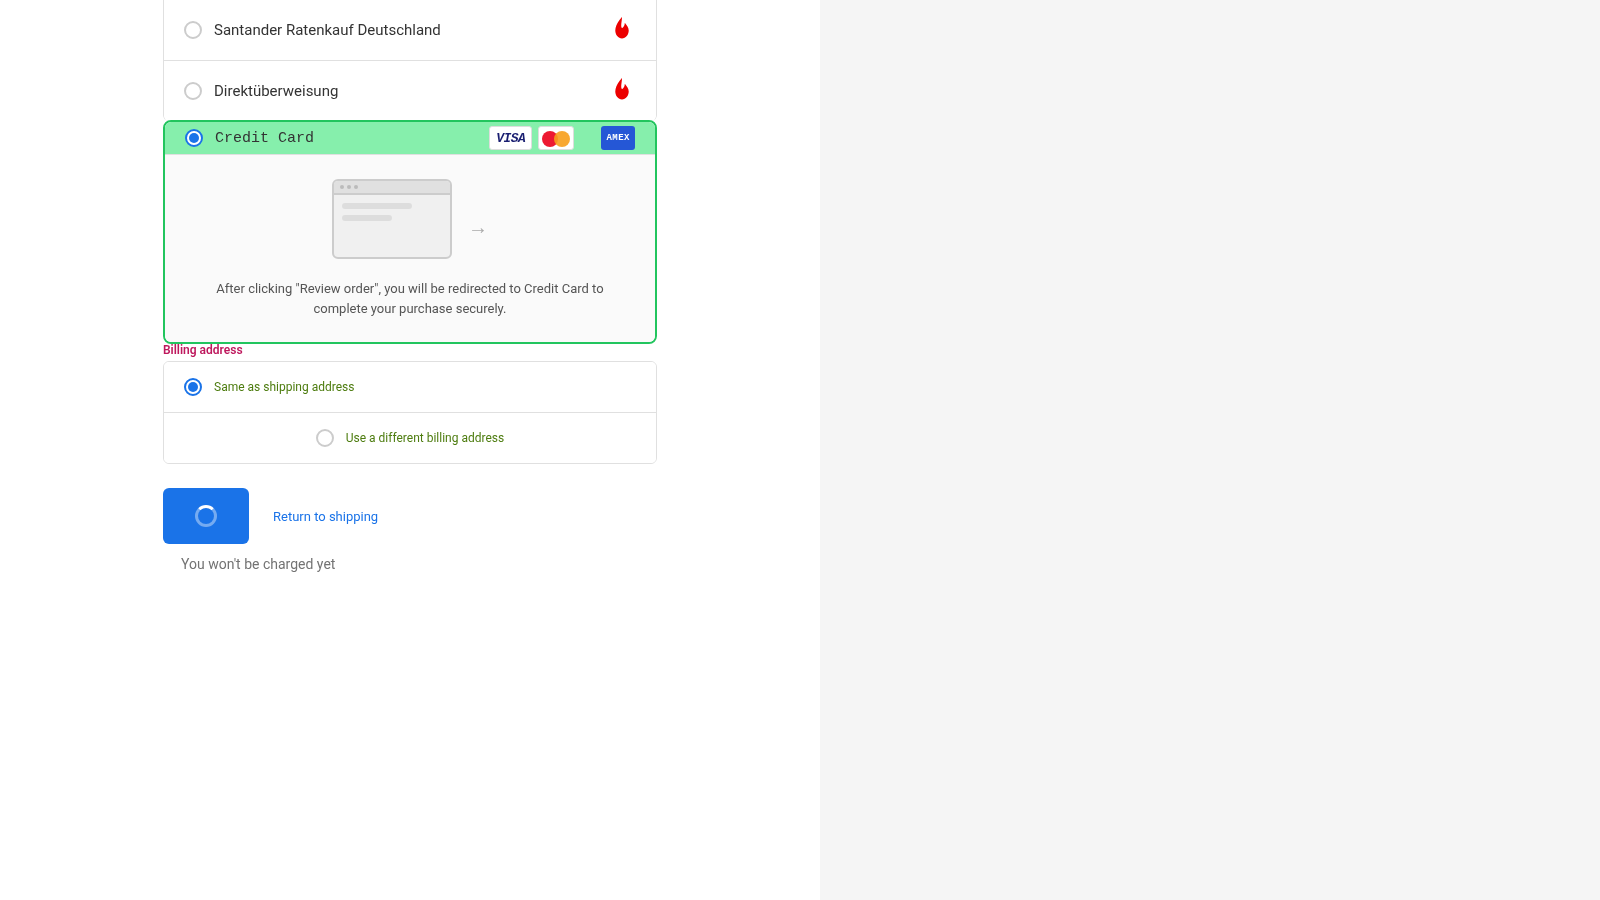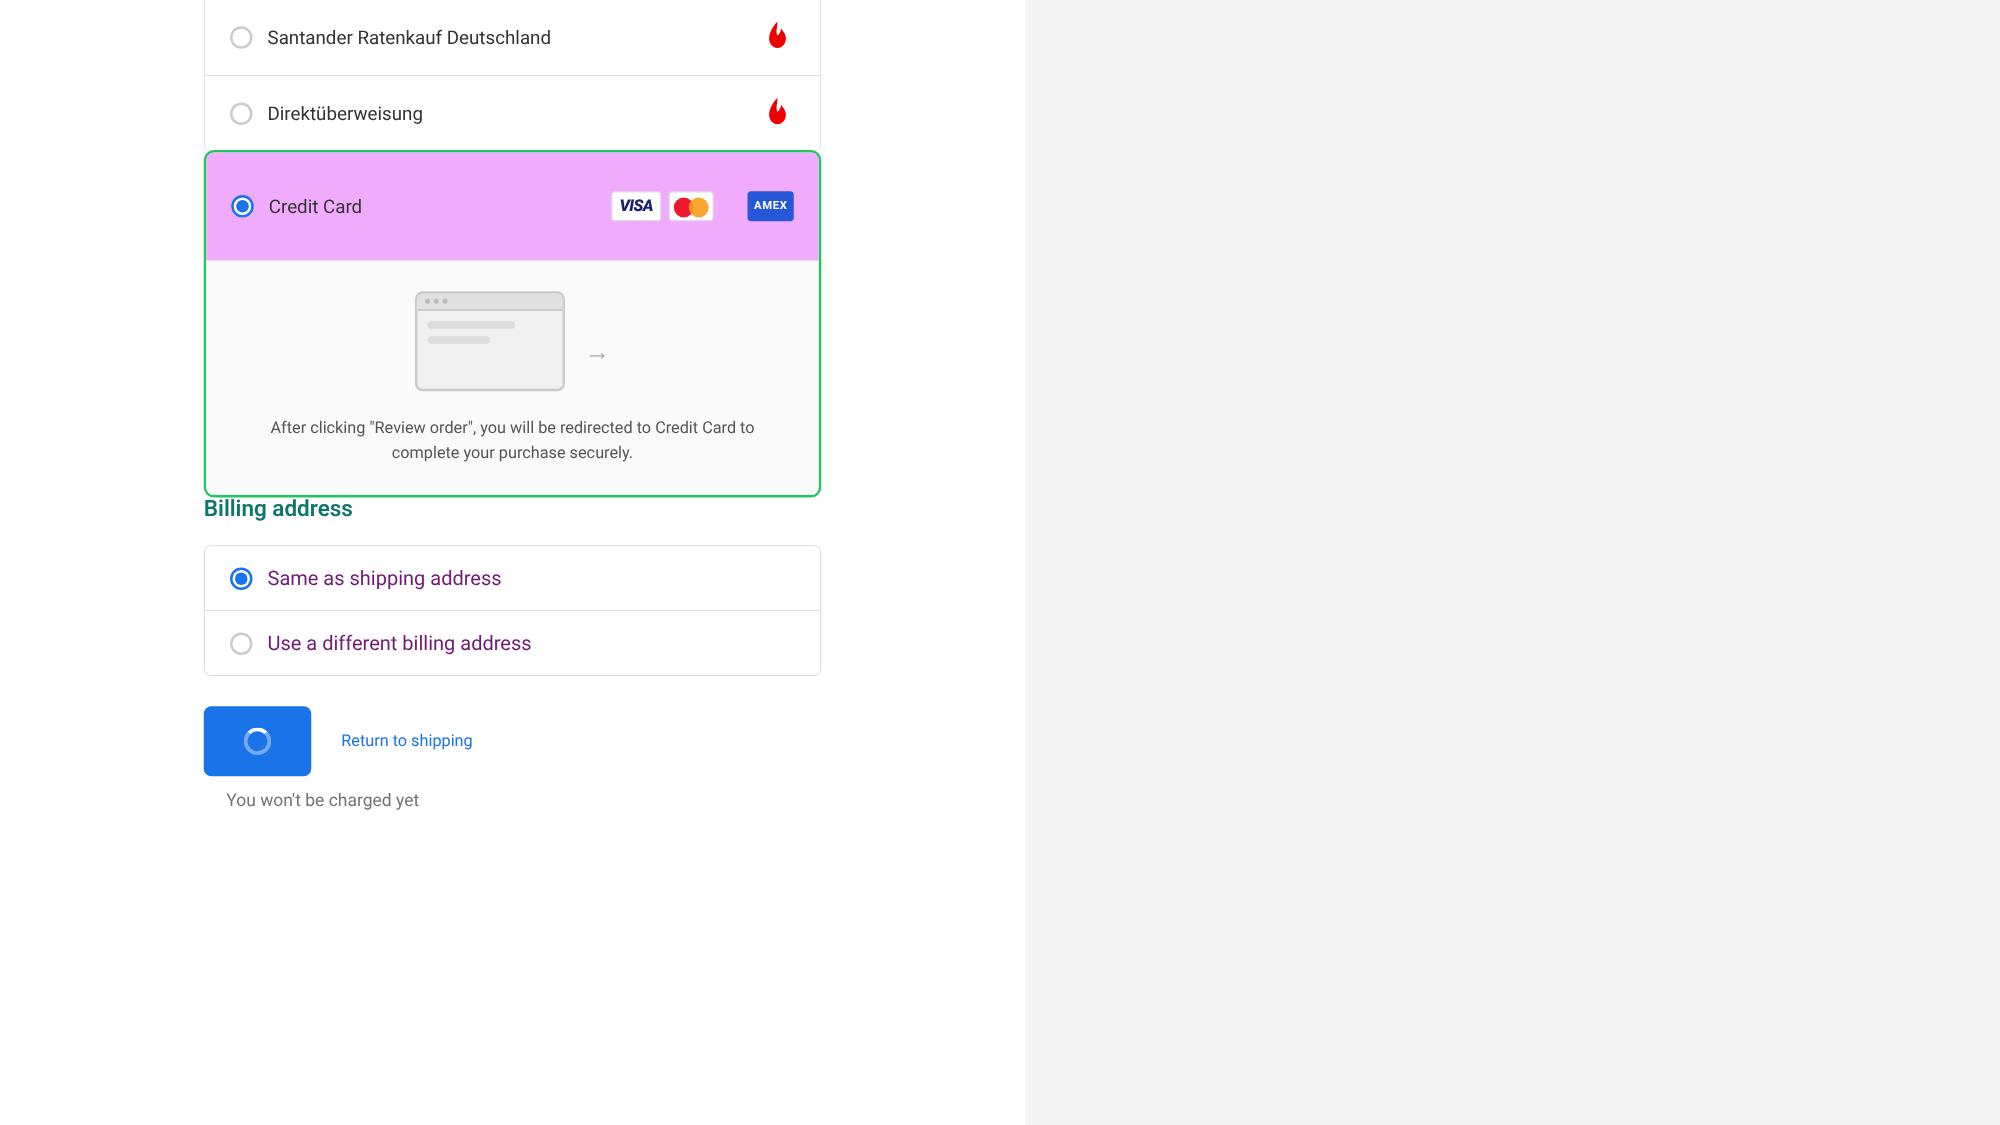--- a/index.html
+++ b/index.html
@@ -205,24 +205,24 @@
       text-align: center;
       line-height: 1.5;
       max-width: 400px;
     }
 
     
     .billing-section {
       margin-bottom: 24px;
     }
     .section-title {
-      font-size: 18px;
+      font-size: 12px;
       font-weight: 600;
-      color: #0f766e;
-      margin-bottom: 18px;
+      color: #be185d;
+      margin-bottom: 4px;
     }
     .section-subtitle {
       font-size: 14px;
       color: #666;
       margin-bottom: 16px;
     }
     .billing-options {
       border: 1px solid #e0e0e0;
       border-radius: 6px;
       overflow: hidden;
@@ -231,24 +231,25 @@
       display: flex;
       align-items: center;
       gap: 12px;
       padding: 16px 20px;
       border-bottom: 1px solid #e0e0e0;
       background: #fff;
       cursor: pointer;
     }
     .billing-option:last-child {
       border-bottom: none;
+      justify-content: center;
     }
     .billing-option-label {
-      font-size: 16px;
-      color: #701a75;
+      font-size: 12px;
+      color: #4d7c0f;
     }
 
     
     .action-row {
       display: flex;
       align-items: center;
       gap: 24px;
       margin-bottom: 12px;
     }
     .submit-btn {
@@ -303,22 +304,23 @@
       border-radius: 8px;
       overflow: hidden;
       margin: -1px 0;
       position: relative;
       z-index: 1;
     }
     .credit-card-header {
       display: flex;
       align-items: center;
       justify-content: space-between;
-      padding: 31px 20px;
-      background: #f0abfc;
+      padding: 4px 20px;
+      background: #86efac;
+      font-family: Liberation Mono, monospace;
     }
   </style>
 </head>
 <body>
 
 <div class="page-wrapper">
   <div class="main-content">
 
     <div class="payment-options top-cut" style="border-top:none; border-radius:0 0 6px 6px; margin-bottom:0; border-bottom:none;">
 

